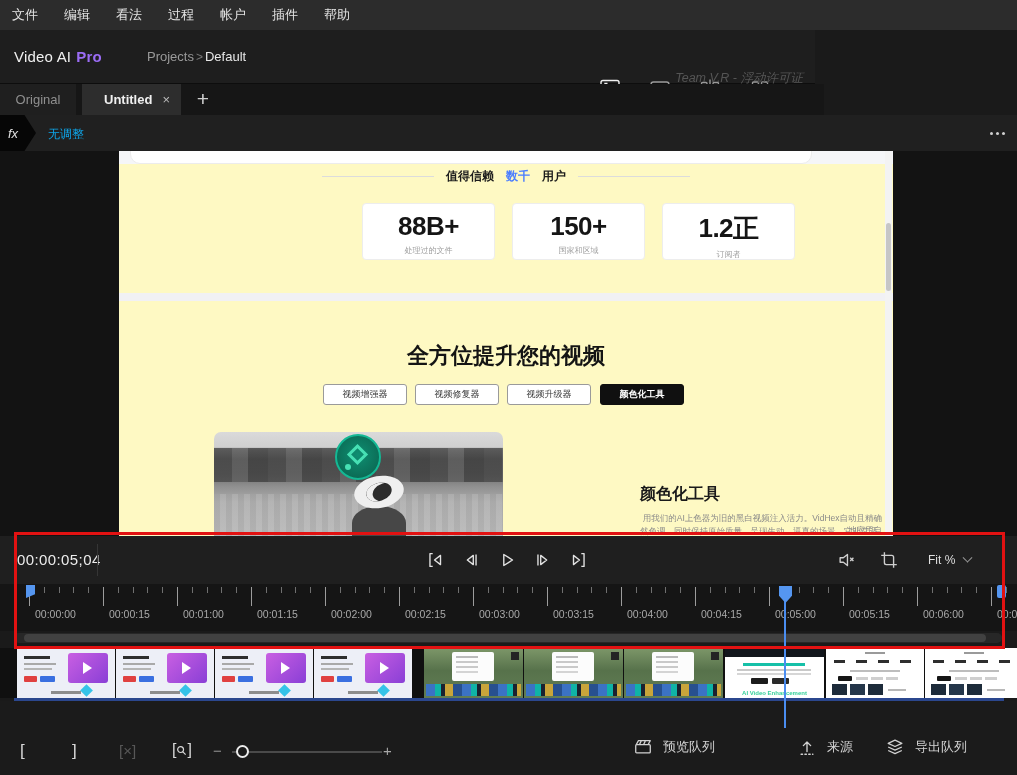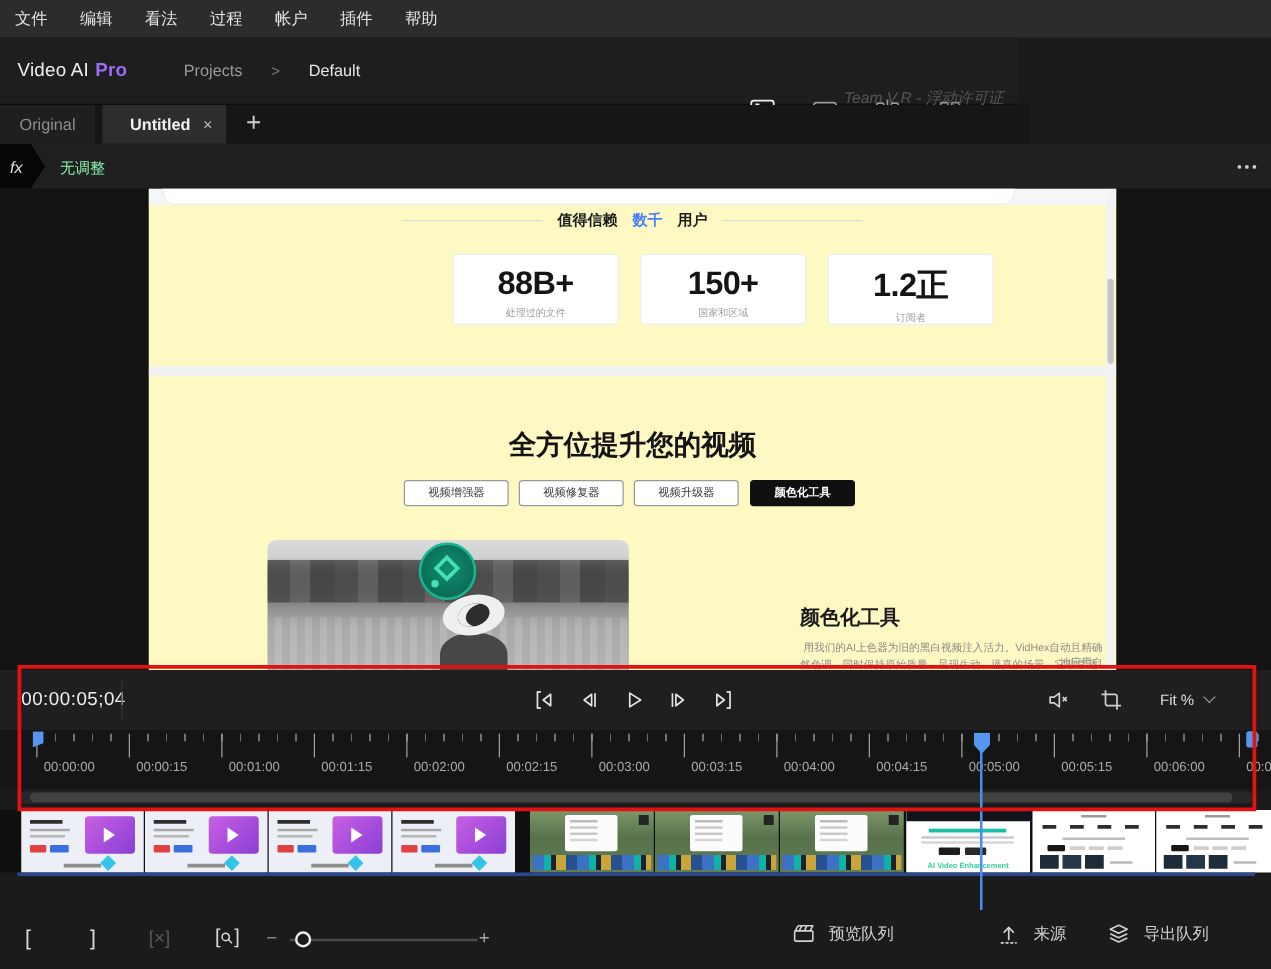--- a/index.html
+++ b/index.html
@@ -10,21 +10,21 @@
   
   .menubar { position:absolute; left:0; top:0; width:1017px; height:30px; background:#2c2c2c;
              display:flex; align-items:center; padding-left:12px; gap:26px; }
   .menubar span { font-size:13px; color:#e3e3e3; cursor:default; }
 
   
   .header { position:absolute; left:0; top:30px; width:815px; height:54px; background:#1e1e1e;
             border-bottom:1px solid #0d0d0d; }
   .logo { position:absolute; left:14px; top:18px; font-size:15px; color:#f0f0f0; letter-spacing:.2px; }
   .logo b { color:#9b6cf5; font-weight:700; margin-left:5px; }
-  .bc { position:absolute; left:147px; top:19px; font-size:13px; color:#9a9a9a; display:flex; gap:23px; align-items:flex-end; }
+  .bc { position:absolute; left:147px; top:19px; font-size:13px; color:#9a9a9a; display:flex; gap:2px; align-items:flex-end; }
   .bc .cur { color:#e8e8e8; }
   .bc .sep { color:#777; font-size:12px; }
   .viewbtns { position:absolute; left:598px; top:45px; display:flex; gap:26px; }
   .viewbtns .vb { width:24px; height:24px; display:flex; align-items:center; justify-content:center; }
   .license { position:absolute; right:12px; top:40px; font-size:12.5px; color:#555; font-style:italic; }
   .version { position:absolute; right:12px; top:58px; font-size:11px; color:#616161; text-align:right; }
 
   
   .tabbar { position:absolute; left:0; top:84px; width:824px; height:31px; background:#161616; }
   .tab { position:absolute; top:0; height:31px; display:flex; align-items:center; gap:8px; padding:0 14px; }
@@ -32,21 +32,21 @@
   .tab-untitled { left:82px; width:99px; background:#2d2d2d; color:#f0f0f0; font-size:13px; font-weight:700; }
   .tab-untitled .x { font-weight:400; color:#bbb; font-size:13px; margin-left:2px; }
   .tab-add { position:absolute; left:190px; top:2px; width:26px; height:26px; color:#cfcfcf;
              font-size:21px; display:flex; align-items:center; justify-content:center; }
 
   
   .fxbar { position:absolute; left:0; top:115px; width:1017px; height:36px; background:#202020; }
   .fxbadge { position:absolute; left:0; top:0; width:36px; height:36px; background:#060606;
              clip-path:polygon(0 0,68% 0,100% 50%,68% 100%,0 100%);
              color:#e0e0e0; font-style:italic; font-size:13px; display:flex; align-items:center; padding-left:8px; }
-  .fxstatus { position:absolute; left:48px; top:11px; font-size:12px; color:#86efac; }
+  .fxstatus { position:absolute; left:48px; top:11px; font-size:12px; color:#0ea5e9; }
   .dots { position:absolute; left:990px; top:131px; width:20px; height:6px; }
   .dots::before { content:''; position:absolute; left:0; top:1px; width:3px; height:3px; border-radius:50%;
                   background:#cfcfcf; box-shadow:6px 0 0 #cfcfcf, 12px 0 0 #cfcfcf; }
 
   
   .preview { position:absolute; left:0; top:151px; width:1017px; height:385px; background:#131313; }
   .page { position:absolute; left:119px; top:0; width:774px; height:385px; background:#fef9c3; overflow:hidden; }
   .page-topband { position:absolute; left:0; top:0; width:774px; height:13px; background:#f5f6f8; }
   .card-remnant { position:absolute; left:11px; top:-6px; width:682px; height:19px; background:#fff;
                   border:1px solid #ececec; border-radius:0 0 10px 10px; }

